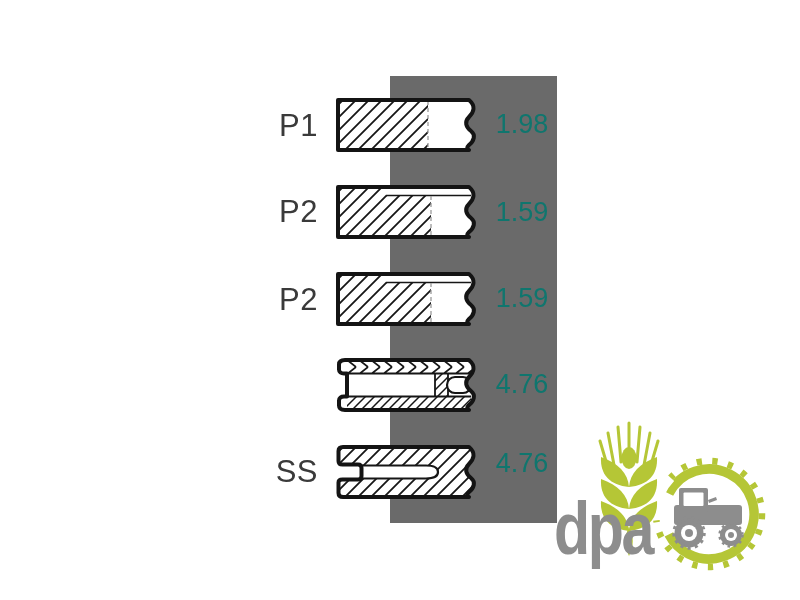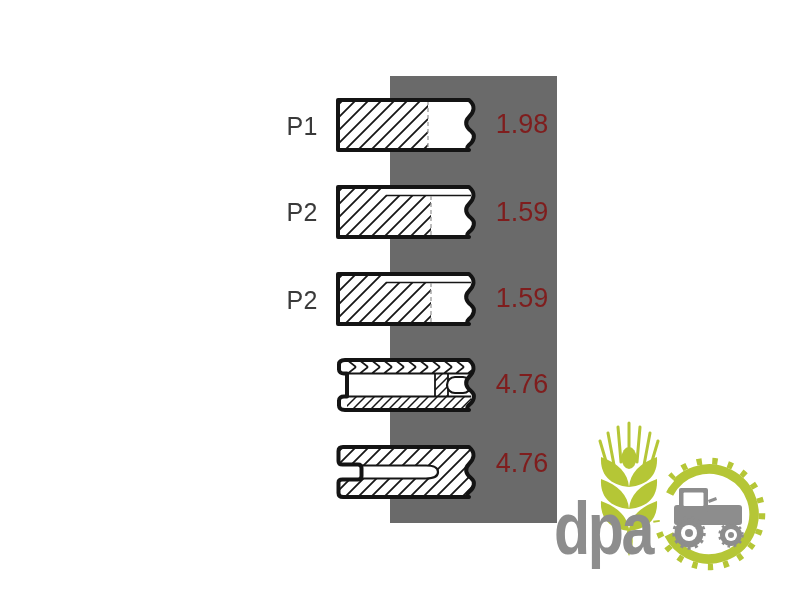--- a/index.html
+++ b/index.html
@@ -6,25 +6,25 @@
   .stage{
     position:relative;width:800px;height:600px;background:#ffffff;
     overflow:hidden;font-family:"Liberation Sans",sans-serif;
   }
   .band{
     position:absolute;left:390px;top:76px;width:167px;height:447px;
     background:#6a6a6a;
   }
   .ring-label{
     position:absolute;left:230px;width:88px;text-align:right;
-    font-size:25px;line-height:34px;color:#3a3a3a;letter-spacing:0.5px;
+    font-size:31px;line-height:34px;color:#3a3a3a;letter-spacing:0.5px;
   }
   .ring-value{
     position:absolute;left:494px;width:56px;text-align:center;
-    font-size:27px;line-height:30px;color:#7f1d1d;
+    font-size:27px;line-height:30px;color:#0f766e;
   }
   .ring-svg{position:absolute;left:334px;width:148px;height:58px;}
   .logo{position:absolute;left:550px;top:415px;width:247px;height:180px;}
   .logo svg{position:absolute;left:0;top:0;}
   .logo-text{
     position:absolute;left:4px;top:77px;
     font-size:74px;line-height:1;font-weight:bold;color:#8d8d8d;
     letter-spacing:-3px;transform:scaleX(0.80);transform-origin:left top;
   }
 </style>
@@ -116,20 +116,21 @@
       <rect x="101" y="17.5" width="13" height="23" fill="url(#hatch2)"></rect>
       <line x1="101" y1="17.5" x2="101" y2="40.5" stroke="#161616" stroke-width="1.8"></line>
       <line x1="114" y1="17.5" x2="114" y2="40.5" stroke="#161616" stroke-width="1.8"></line>
       <rect x="113" y="21" width="24" height="16" rx="8" fill="#ffffff" stroke="#161616" stroke-width="2.2"></rect>
       <line x1="13" y1="17.5" x2="13" y2="40.5" stroke="#161616" stroke-width="1.8"></line>
     </g>
     <path d="M11,4 L135,4 C142,10 140,16 135,21 C130,26 132,31 137,35 C142,39 140,45 135,49 C132,52 133,53 135,54 L11,54 C7,54 5,52.5 5,49.5 L5,44.5 C5,42 7,40.5 10,40.5 L13,40.5 L13,17.5 L10,17.5 C7,17.5 5,16 5,13.5 L5,8.5 C5,5.5 7,4 11,4 Z" fill="none" stroke="#141414" stroke-width="4" stroke-linejoin="round"></path>
   </svg>
   <div class="ring-value" style="top:369px">4.76</div>
 
+  <div class="ring-label" style="top:455px">SS</div>
   <svg class="ring-svg" style="top:443px" viewBox="0 0 148 58">
     <defs>
         <clipPath id="clipR5">
           <path d="M9,4 L135,4 C142,10 140,16 135,21 C130,26 132,31 137,35 C142,39 140,45 135,49 C132,52 133,53 135,54 L9,54 C6,54 4.5,52.5 4.5,50 L4.5,39.5 C4.5,37.5 6,36.5 8.5,36.5 L24,36.5 C26.5,36.5 27.5,35.5 27.5,33 L27.5,25 C27.5,22.5 26.5,21.5 24,21.5 L8.5,21.5 C6,21.5 4.5,20.5 4.5,18 L4.5,8 C4.5,5.5 6,4 9,4 Z"></path>
         </clipPath>
       </defs>
     <path d="M9,4 L135,4 C142,10 140,16 135,21 C130,26 132,31 137,35 C142,39 140,45 135,49 C132,52 133,53 135,54 L9,54 C6,54 4.5,52.5 4.5,50 L4.5,39.5 C4.5,37.5 6,36.5 8.5,36.5 L24,36.5 C26.5,36.5 27.5,35.5 27.5,33 L27.5,25 C27.5,22.5 26.5,21.5 24,21.5 L8.5,21.5 C6,21.5 4.5,20.5 4.5,18 L4.5,8 C4.5,5.5 6,4 9,4 Z" fill="#ffffff" stroke="none"></path>
     <g clip-path="url(#clipR5)">
       <rect x="4" y="4" width="134" height="50" fill="url(#hatch)"></rect>
       <path d="M26,22.5 L92,22.5 C101,22.5 104,25.5 104,29 C104,32.5 101,35.5 92,35.5 L26,35.5" fill="#ffffff" stroke="#161616" stroke-width="2.2"></path>

